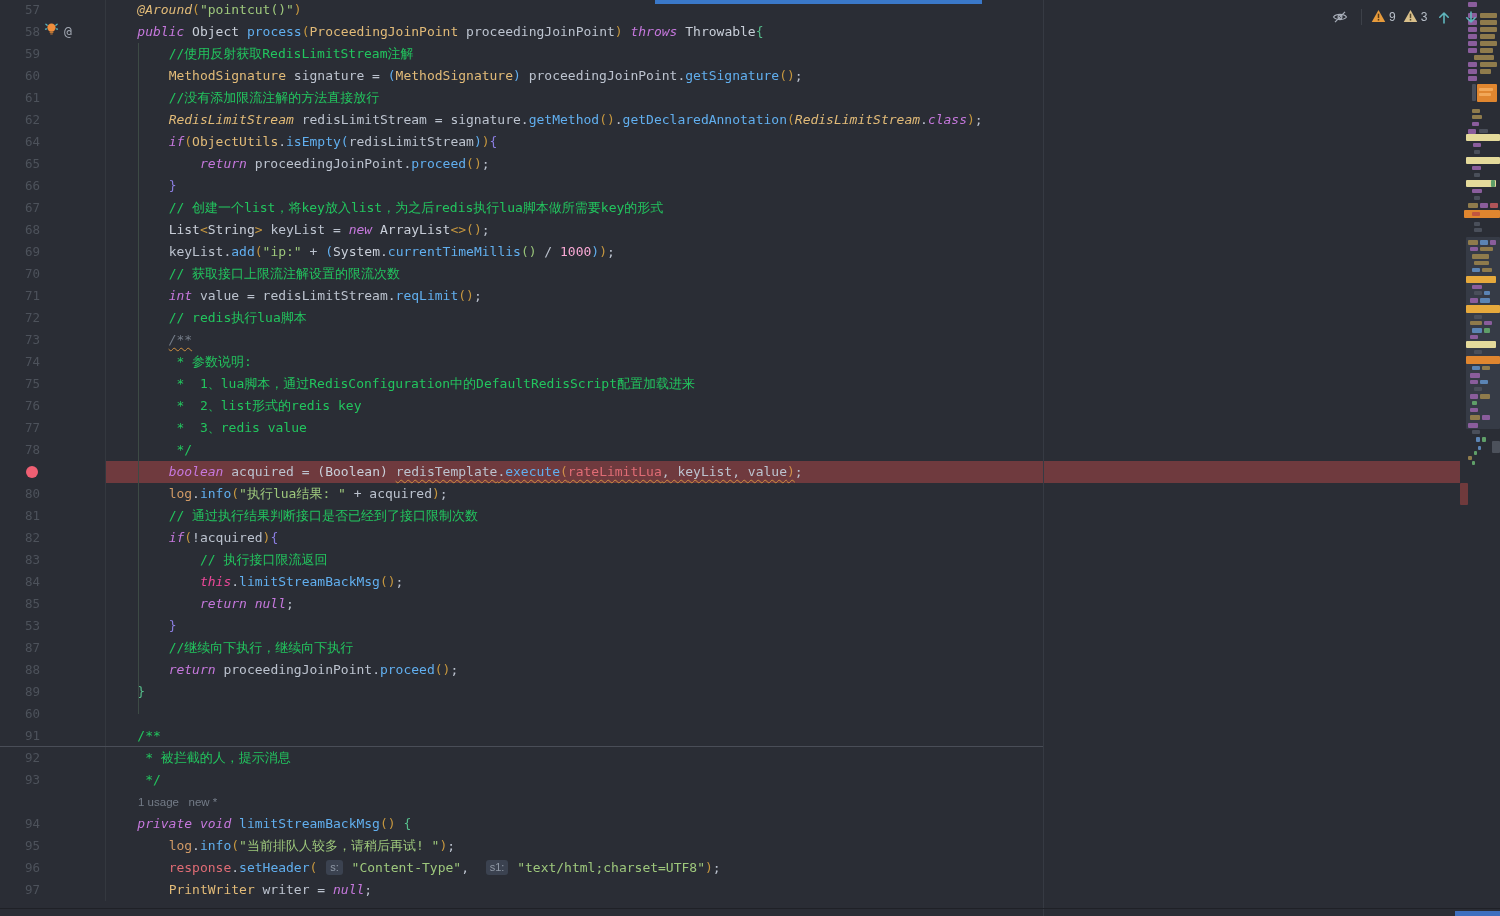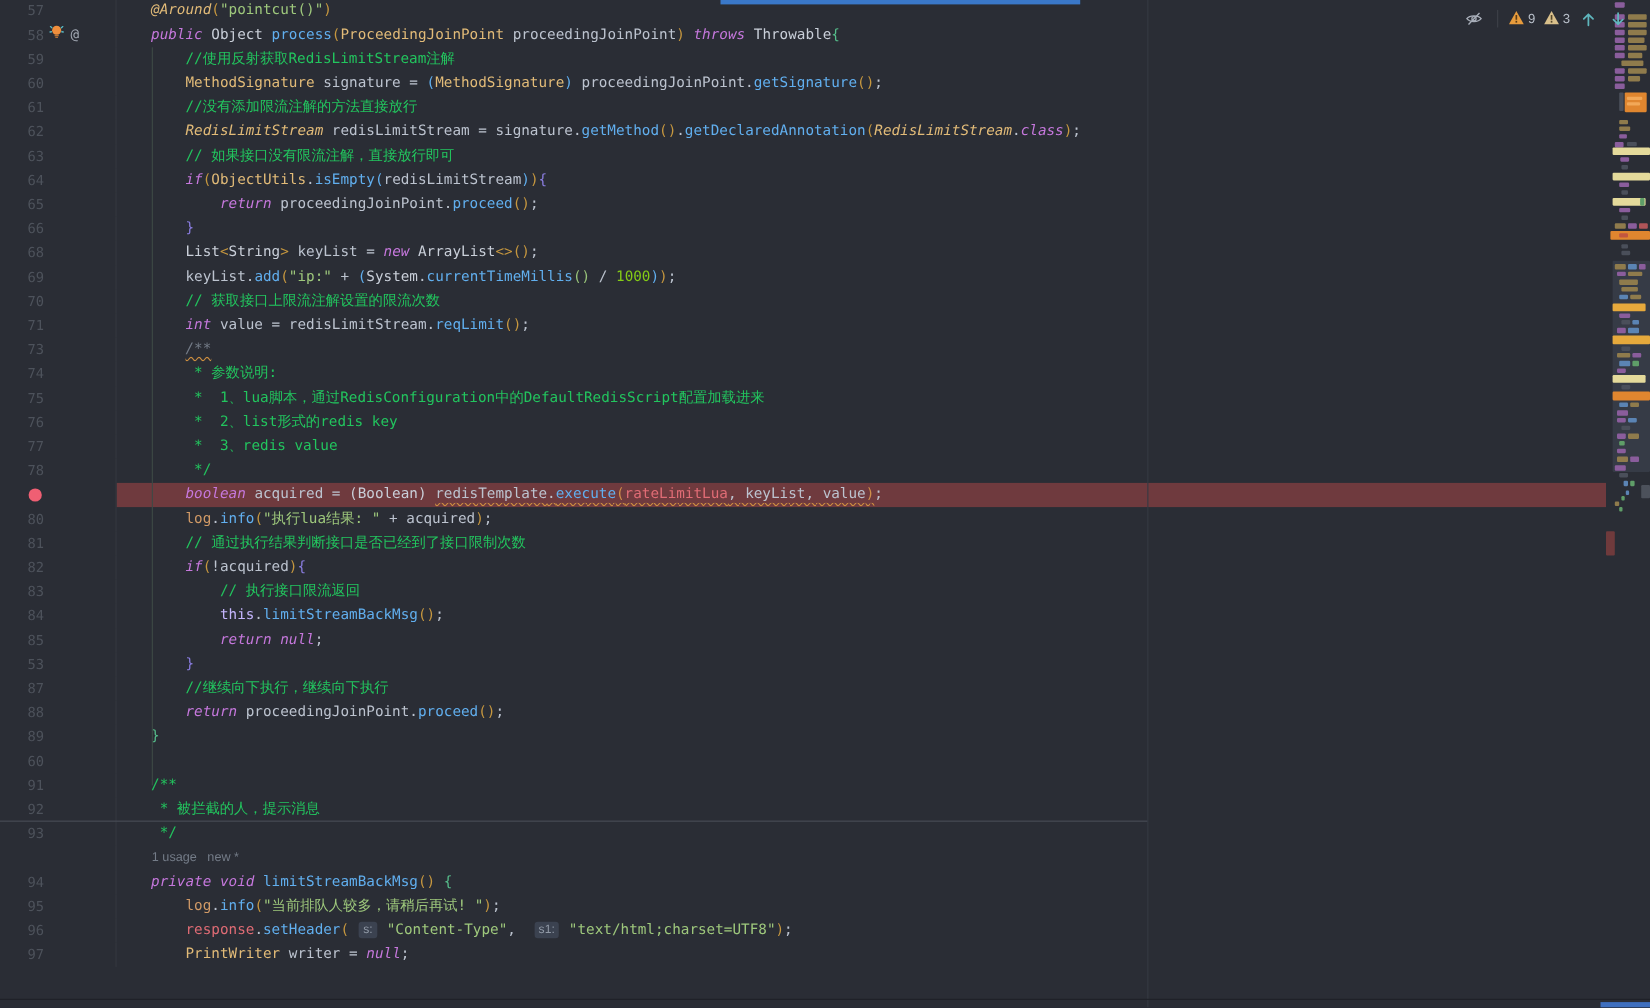--- a/index.html
+++ b/index.html
@@ -20,25 +20,25 @@
   .inlay{color:#747c88;font-size:11.5px;font-family:"Liberation Sans",sans-serif;padding-left:32px;}
   
   .tok-d{color:#bcc3cf}
   .tok-l{color:#c9cfd9}
   .tok-k{color:#c678dd;font-style:italic}
   .tok-t{color:#e2bb78}
   .tok-ti{color:#e2bb78;font-style:italic}
   .tok-an{color:#e2bb78;font-style:italic}
   .tok-m{color:#61afef}
   .tok-s{color:#9ec87c}
-  .tok-n{color:#84cc16}
+  .tok-n{color:#f9a8d4}
   .tok-c{color:#22c55e;}
   .tok-cf{color:#d19a66}
   .tok-f{color:#e06c75}
-  .tok-th{color:#c4b5fd;}
+  .tok-th{color:#ec4899;font-style:italic}
   .tok-p1{color:#c6973f}
   .tok-p2{color:#61afef}
   .tok-p3{color:#98c379}
   .tok-b1{color:#56bd8b}
   .tok-b2{color:#8a7de0}
   .wv{text-decoration-line:underline;text-decoration-style:wavy;text-decoration-color:#cf8f3f;
       text-decoration-thickness:1px;text-underline-offset:3px;}
   .tok-cw{color:#747c88;font-style:italic}
   .tok-dw{color:#bcc3cf}
   .tok-fw{color:#e06c75}
@@ -82,28 +82,29 @@
                   <line x1="2" y1="3.4" x2="3.4" y2="4.6"></line>
                   <line x1="14" y1="3.4" x2="12.6" y2="4.6"></line>
                   <line x1="1.6" y1="8.6" x2="3" y2="8.4"></line>
                   <line x1="14.4" y1="8.6" x2="13" y2="8.4"></line>
                 </g>
               </svg></span><span class="at-icon">@</span></span></div><div class="code"><span class="tok-d">    </span><span class="tok-k">public </span><span class="tok-l">Object </span><span class="tok-m">process</span><span class="tok-p1">(</span><span class="tok-t">ProceedingJoinPoint</span><span class="tok-d"> proceedingJoinPoint</span><span class="tok-p1">)</span><span class="tok-k"> throws </span><span class="tok-l">Throwable</span><span class="tok-b1">{</span></div></div>
       <div class="row"><div class="gut"><span class="lno">59</span></div><div class="code"><span class="tok-d">        </span><span class="tok-c">//使用反射获取RedisLimitStream注解</span></div></div>
       <div class="row"><div class="gut"><span class="lno">60</span></div><div class="code"><span class="tok-d">        </span><span class="tok-t">MethodSignature</span><span class="tok-d"> signature = </span><span class="tok-p2">(</span><span class="tok-t">MethodSignature</span><span class="tok-p2">)</span><span class="tok-d"> proceedingJoinPoint.</span><span class="tok-m">getSignature</span><span class="tok-p1">()</span><span class="tok-d">;</span></div></div>
       <div class="row"><div class="gut"><span class="lno">61</span></div><div class="code"><span class="tok-d">        </span><span class="tok-c">//没有添加限流注解的方法直接放行</span></div></div>
       <div class="row"><div class="gut"><span class="lno">62</span></div><div class="code"><span class="tok-d">        </span><span class="tok-ti">RedisLimitStream</span><span class="tok-d"> redisLimitStream = signature.</span><span class="tok-m">getMethod</span><span class="tok-p1">()</span><span class="tok-d">.</span><span class="tok-m">getDeclaredAnnotation</span><span class="tok-p1">(</span><span class="tok-ti">RedisLimitStream</span><span class="tok-d">.</span><span class="tok-k">class</span><span class="tok-p1">)</span><span class="tok-d">;</span></div></div>
-      <div class="row"><div class="gut"><span class="lno">63</span></div><div class="code"><span class="tok-d">        </span><span class="tok-c">// 如果接口没有限流注解，直接放行即可</span></div></div>
       <div class="row"><div class="gut"><span class="lno">64</span></div><div class="code"><span class="tok-d">        </span><span class="tok-k">if</span><span class="tok-p1">(</span><span class="tok-t">ObjectUtils</span><span class="tok-d">.</span><span class="tok-m">isEmpty</span><span class="tok-p2">(</span><span class="tok-d">redisLimitStream</span><span class="tok-p2">)</span><span class="tok-p1">)</span><span class="tok-b2">{</span></div></div>
       <div class="row"><div class="gut"><span class="lno">65</span></div><div class="code"><span class="tok-d">            </span><span class="tok-k">return </span><span class="tok-d">proceedingJoinPoint.</span><span class="tok-m">proceed</span><span class="tok-p1">()</span><span class="tok-d">;</span></div></div>
       <div class="row"><div class="gut"><span class="lno">66</span></div><div class="code"><span class="tok-d">        </span><span class="tok-b2">}</span></div></div>
+      <div class="row"><div class="gut"><span class="lno">67</span></div><div class="code"><span class="tok-d">        </span><span class="tok-c">// 创建一个list，将key放入list，为之后redis执行lua脚本做所需要key的形式</span></div></div>
       <div class="row"><div class="gut"><span class="lno">68</span></div><div class="code"><span class="tok-d">        </span><span class="tok-l">List</span><span class="tok-p1">&lt;</span><span class="tok-l">String</span><span class="tok-p1">&gt; </span><span class="tok-d">keyList = </span><span class="tok-k">new </span><span class="tok-l">ArrayList</span><span class="tok-p1">&lt;&gt;()</span><span class="tok-d">;</span></div></div>
       <div class="row"><div class="gut"><span class="lno">69</span></div><div class="code"><span class="tok-d">        </span><span class="tok-d">keyList.</span><span class="tok-m">add</span><span class="tok-p1">(</span><span class="tok-s">"ip:"</span><span class="tok-d"> + </span><span class="tok-p2">(</span><span class="tok-l">System</span><span class="tok-d">.</span><span class="tok-m">currentTimeMillis</span><span class="tok-p3">()</span><span class="tok-d"> / </span><span class="tok-n">1000</span><span class="tok-p2">)</span><span class="tok-p1">)</span><span class="tok-d">;</span></div></div>
       <div class="row"><div class="gut"><span class="lno">70</span></div><div class="code"><span class="tok-d">        </span><span class="tok-c">// 获取接口上限流注解设置的限流次数</span></div></div>
       <div class="row"><div class="gut"><span class="lno">71</span></div><div class="code"><span class="tok-d">        </span><span class="tok-k">int </span><span class="tok-d">value = redisLimitStream.</span><span class="tok-m">reqLimit</span><span class="tok-p1">()</span><span class="tok-d">;</span></div></div>
+      <div class="row"><div class="gut"><span class="lno">72</span></div><div class="code"><span class="tok-d">        </span><span class="tok-c">// redis执行lua脚本</span></div></div>
       <div class="row"><div class="gut"><span class="lno">73</span></div><div class="code"><span class="tok-d">        </span><span class="tok-cw wv">/**</span></div></div>
       <div class="row"><div class="gut"><span class="lno">74</span></div><div class="code"><span class="tok-d">        </span><span class="tok-c"> * 参数说明:</span></div></div>
       <div class="row"><div class="gut"><span class="lno">75</span></div><div class="code"><span class="tok-d">        </span><span class="tok-c"> *  1、lua脚本，通过RedisConfiguration中的DefaultRedisScript配置加载进来</span></div></div>
       <div class="row"><div class="gut"><span class="lno">76</span></div><div class="code"><span class="tok-d">        </span><span class="tok-c"> *  2、list形式的redis key</span></div></div>
       <div class="row"><div class="gut"><span class="lno">77</span></div><div class="code"><span class="tok-d">        </span><span class="tok-c"> *  3、redis value</span></div></div>
       <div class="row"><div class="gut"><span class="lno">78</span></div><div class="code"><span class="tok-d">        </span><span class="tok-c"> */</span></div></div>
       <div class="row hl"><div class="gut"><span class="bp"></span></div><div class="code"><span class="tok-d">        </span><span class="tok-k">boolean </span><span class="tok-d">acquired = </span><span class="tok-l">(Boolean) </span><span class="tok-dw wv">redisTemplate</span><span class="tok-dw wv">.</span><span class="tok-mw wv">execute</span><span class="tok-pw wv">(</span><span class="tok-fw wv">rateLimitLua</span><span class="tok-dw wv">, keyList, value</span><span class="tok-pw wv">)</span><span class="tok-d">;</span></div></div>
       <div class="row"><div class="gut"><span class="lno">80</span></div><div class="code"><span class="tok-d">        </span><span class="tok-cf">log</span><span class="tok-d">.</span><span class="tok-m">info</span><span class="tok-p1">(</span><span class="tok-s">"执行lua结果: "</span><span class="tok-d"> + acquired</span><span class="tok-p1">)</span><span class="tok-d">;</span></div></div>
       <div class="row"><div class="gut"><span class="lno">81</span></div><div class="code"><span class="tok-d">        </span><span class="tok-c">// 通过执行结果判断接口是否已经到了接口限制次数</span></div></div>
       <div class="row"><div class="gut"><span class="lno">82</span></div><div class="code"><span class="tok-d">        </span><span class="tok-k">if</span><span class="tok-p1">(</span><span class="tok-d">!acquired</span><span class="tok-p1">)</span><span class="tok-b2">{</span></div></div>

